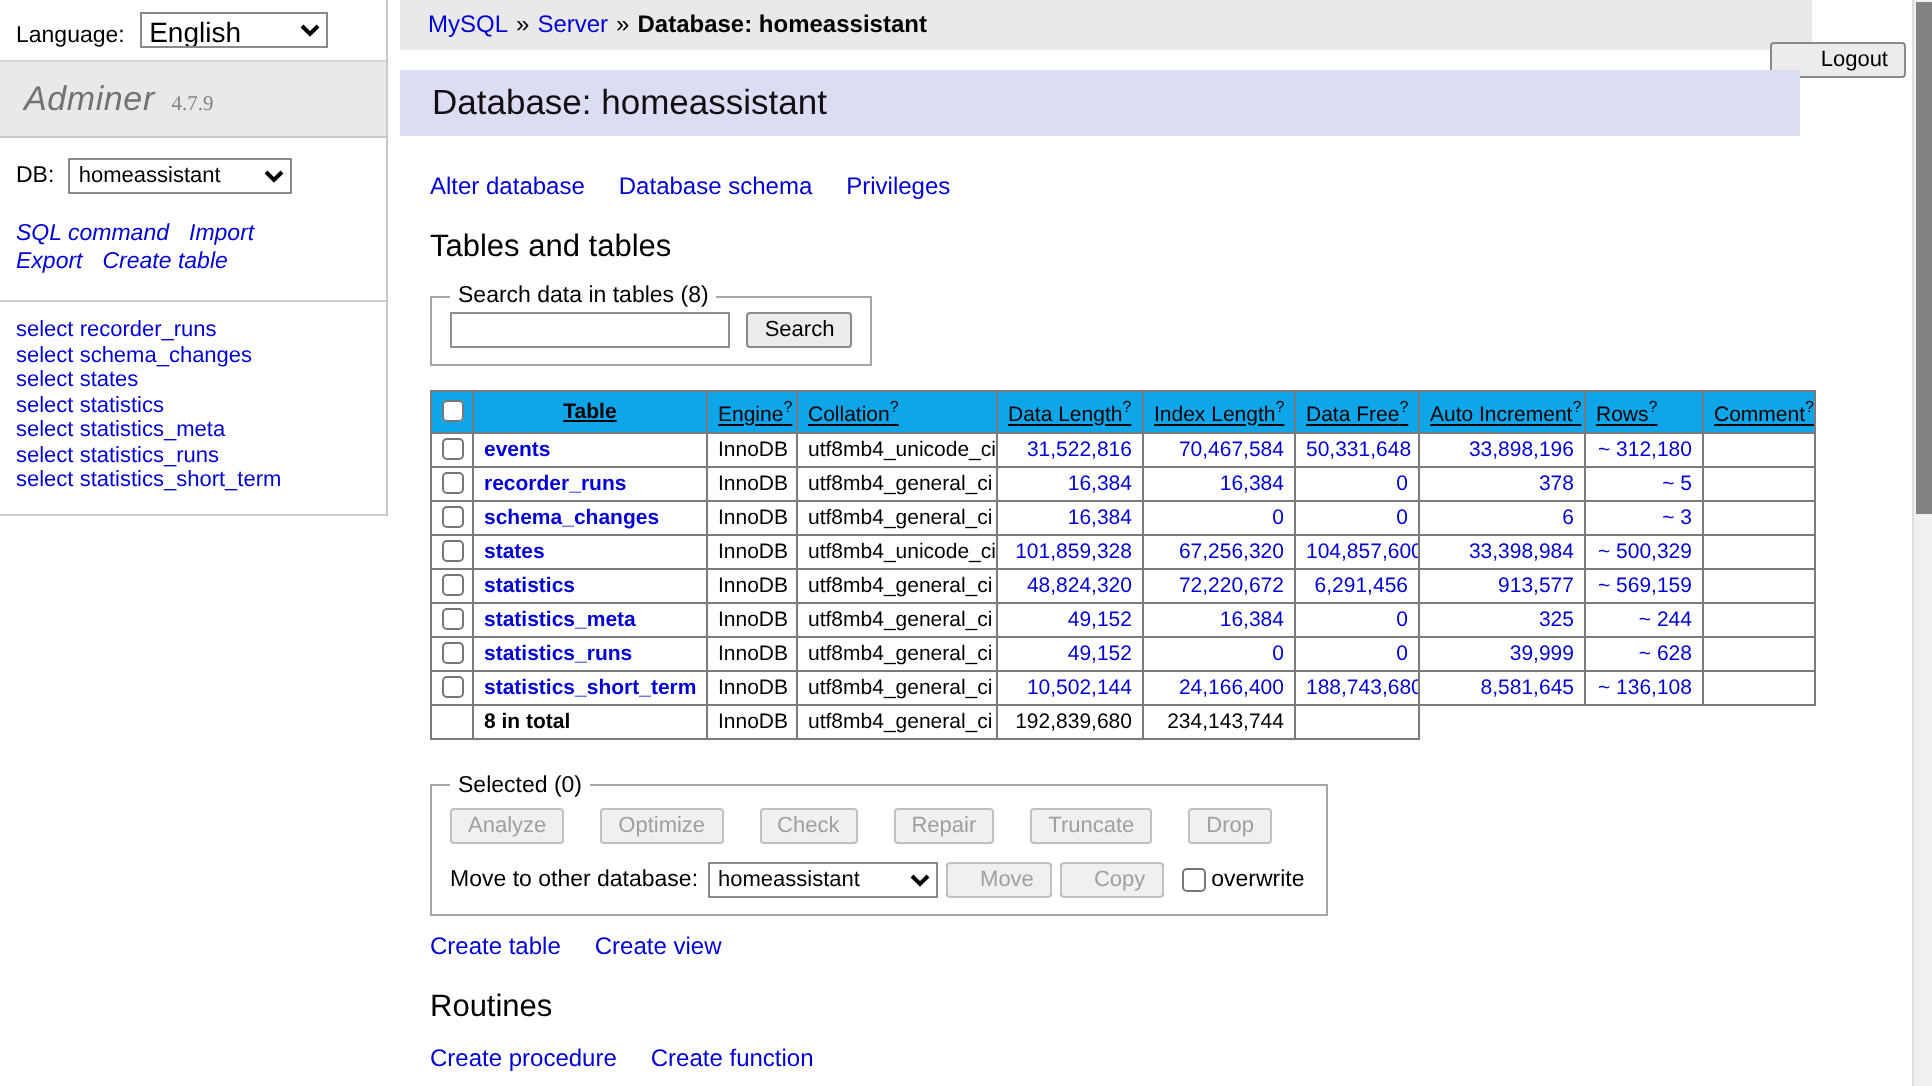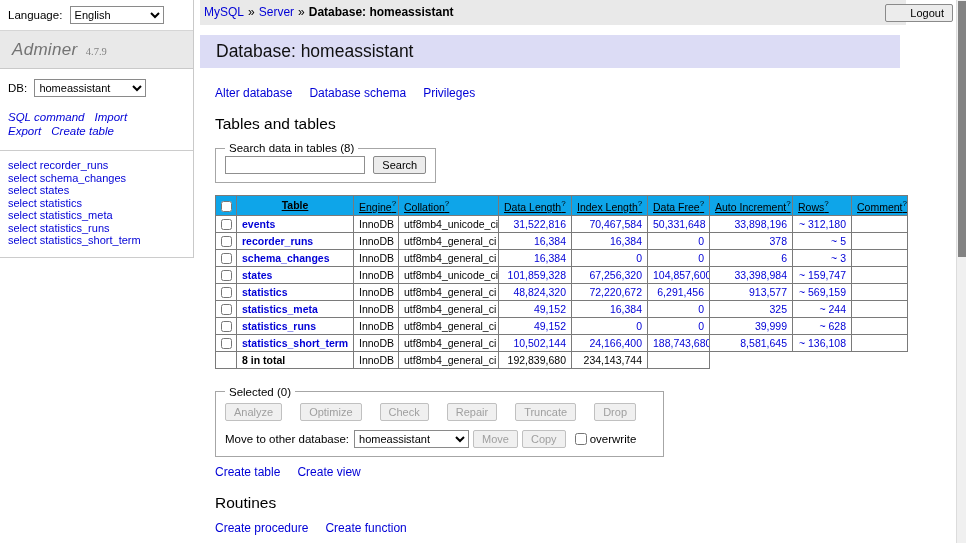--- a/index.html
+++ b/index.html
@@ -8,39 +8,39 @@
     width: 966px; height: 543px; position: relative; overflow: hidden;
     font-family: "Liberation Sans", "DejaVu Sans", sans-serif;
     font-size: 12px; background: #fff; color: #000;
   }
   a.lnk { color: #0000d6; text-decoration: none; cursor: pointer; }
   input, select, button { font-family: "Liberation Sans", "DejaVu Sans", sans-serif; }
 
   
   #sidebar { position: absolute; left: 0; top: 0; width: 194px; background: #fff; border-right: 1px solid #c9c9c9; }
   .lang-row { padding: 6px 8px 6px; font-size: 11.5px; white-space: nowrap; }
-  .lang-row select { margin-left: 4px; width: 94px; font-size: 11px; height: 18px; border: 1px solid #8a8a8a; background: #fff; }
+  .lang-row select { margin-left: 4px; width: 94px; font-size: 14px; height: 18px; border: 1px solid #8a8a8a; background: #fff; }
   .logo { background: #e9e9e9; border-top: 1px solid #d6d6d6; border-bottom: 1px solid #c9c9c9; padding: 9px 12px 8px; }
   .logo .app { font-style: italic; font-size: 17px; color: #737373; letter-spacing: .3px; }
   .logo .ver { font-size: 10.5px; color: #828282; margin-left: 5px; font-family: Liberation Serif, serif; }
   .db-section { padding: 10px 8px 12px; border-bottom: 1px solid #ccc; }
   .db-row { white-space: nowrap; font-size: 11.5px; }
   .db-row select { width: 112px; font-size: 11px; height: 18px; margin-left: 4px; border: 1px solid #8a8a8a; background: #fff; }
   .action-links { margin-top: 13px; font-size: 11.5px; font-style: italic; }
   .action-line { line-height: 14px; }
   .action-line a { margin-right: 10px; }
   .tables-list { padding: 8px 8px 10px; border-bottom: 1px solid #ccc; font-size: 11px; }
   .tbl-link-row { line-height: 12.5px; white-space: nowrap; }
 
   
   #breadcrumb { position: absolute; left: 200px; top: 0; height: 25px; width: 706px;
-    background: #e9e9e9; line-height: 25px; padding-left: 4px; font-size: 12px; white-space: nowrap; }
+    background: #e9e9e9; line-height: 25px; padding-left: 14px; font-size: 12px; white-space: nowrap; }
   #breadcrumb .sep { margin: 0 4px; color: #000; }
   #breadcrumb .cur { font-weight: bold; }
-  #logout { position: absolute; top: 4px; right: 13px; padding-left: 24px; }
+  #logout { position: absolute; top: 21px; right: 13px; padding-left: 24px; }
 
   
   #page-title { position: absolute; left: 200px; top: 35px; width: 700px; height: 33px;
     background: #dcdcf5; font-size: 17.5px; line-height: 33px; padding-left: 16px; color: #101010; }
   #content { position: absolute; left: 215px; top: 68px; width: 700px; }
   .top-links { margin-top: 18px; }
   .top-links a, .links-row a { margin-right: 17px; font-size: 12px; }
   h3 { font-size: 15.5px; font-weight: normal; margin: 15px 0 0; color: #000; }
 
   fieldset { border: 1px solid #a6a6a6; margin: 0; padding: 2px 9px 8px; width: fit-content; }
@@ -63,21 +63,21 @@
   #tables-table input[type=checkbox] { width: 11px; height: 11px; margin: 0; vertical-align: middle; }
   sup.help { font-size: 8px; }
   col.c0{width:21px} col.c1{width:117px} col.c2{width:45px} col.c3{width:100px} col.c4{width:73px}
   col.c5{width:76px} col.c6{width:62px} col.c7{width:83px} col.c8{width:59px} col.c9{width:56px}
 
   #selected-fieldset { margin-top: 17px; }
   .sel-buttons { margin-top: 3px; }
   .sel-buttons .btn { margin-right: 18px; }
   .move-row { margin-top: 9px; font-size: 11.5px; display: flex; align-items: center; white-space: nowrap; }
   .move-row select { width: 115px; margin-left: 5px; font-size: 11px; height: 18px; border: 1px solid #8a8a8a; background: #fff; }
-  .move-row .btn { margin-left: 4px; }
+  .move-row .btn { margin-left: 4px; padding-left: 16px; }
   .move-row input[type=checkbox] { margin: 0 3px 0 9px; width: 12px; height: 12px; }
   .links-row { margin-top: 8px; }
   #routines-links { margin-top: 9px; }
 
   
   #scrollbar { position: absolute; right: 0; top: 0; width: 10px; height: 543px; background: #f0f0f0; border-left: 1px solid #dcdcdc; }
   #scroll-thumb { position: absolute; left: 1px; top: 1px; width: 8px; height: 256px; background: #838383; }
 </style>
 </head>
 <body>
@@ -200,21 +200,21 @@
         </tr>
         <tr>
           <td class="chk"><input type="checkbox" style=""></td>
           <td><a href="#" class="lnk tname">states</a></td>
           <td>InnoDB</td>
           <td>utf8mb4_unicode_ci</td>
           <td class="num"><a href="#" class="lnk">101,859,328</a></td>
           <td class="num"><a href="#" class="lnk">67,256,320</a></td>
           <td class="num"><a href="#" class="lnk">104,857,600</a></td>
           <td class="num"><a href="#" class="lnk">33,398,984</a></td>
-          <td class="num"><a href="#" class="lnk">~ 159,747</a></td>
+          <td class="num"><a href="#" class="lnk">~ 500,329</a></td>
           <td></td>
         </tr>
         <tr>
           <td class="chk"><input type="checkbox" style=""></td>
           <td><a href="#" class="lnk tname">statistics</a></td>
           <td>InnoDB</td>
           <td>utf8mb4_general_ci</td>
           <td class="num"><a href="#" class="lnk">48,824,320</a></td>
           <td class="num"><a href="#" class="lnk">72,220,672</a></td>
           <td class="num"><a href="#" class="lnk">6,291,456</a></td>

